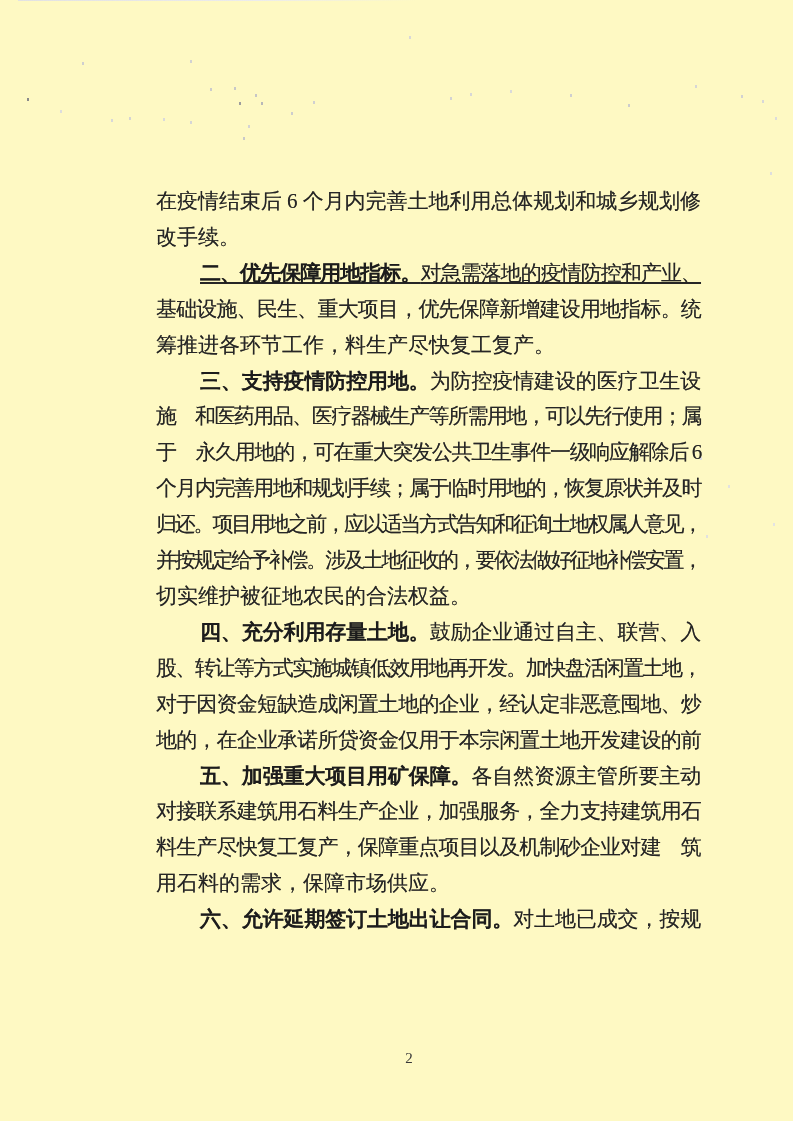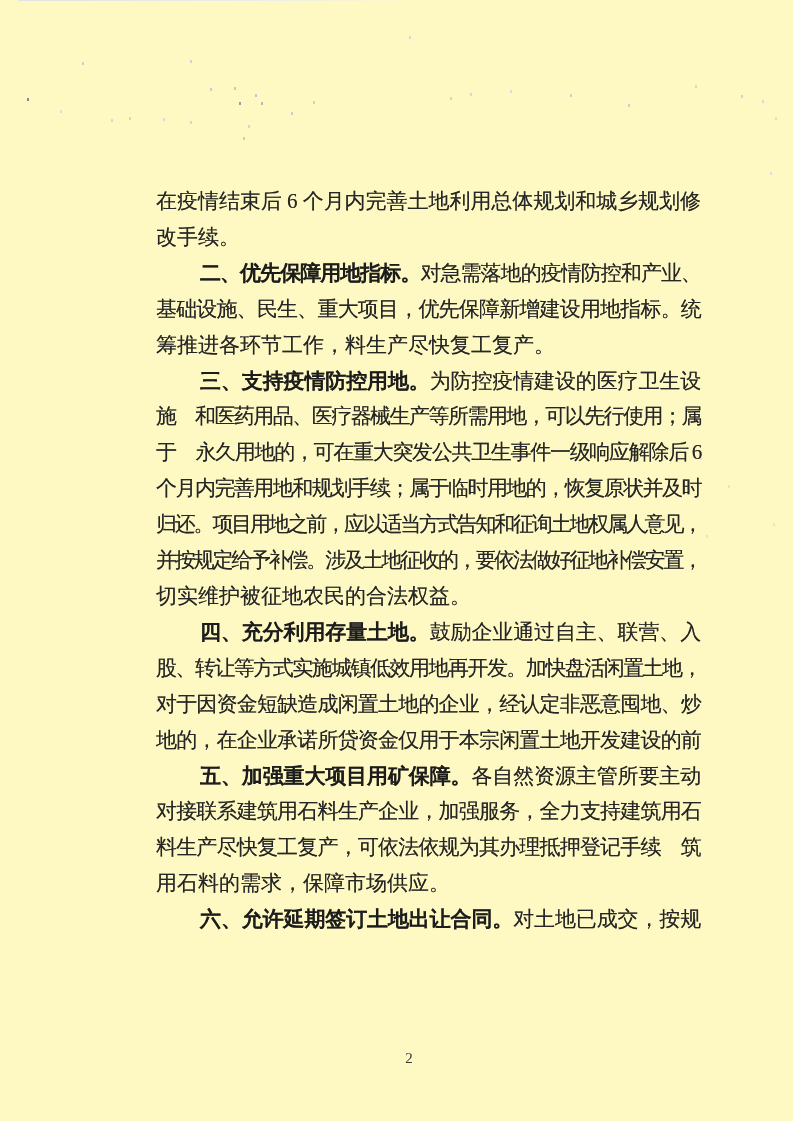--- a/index.html
+++ b/index.html
@@ -52,34 +52,34 @@
 </style>
 </head>
 <body>
 
 <div class="page">
   <div class="top-edge"></div>
   <div class="noise"></div>
   <div class="textblock" id="textblock">
       <div class="line j"><span style="letter-spacing: -0.0357143px;">在疫情结束后 6 个月内完善土地利用总体规划和城乡规划修</span></div>
       <div class="line"><span>改手续。</span></div>
-      <div class="line indent j"><span style="letter-spacing: -0.96px;"><b>二、优先保障用地指标。</b>对急需落地的疫情防控和产业、</span></div>
+      <div class="line indent j"><span style="letter-spacing: -0.96px; text-decoration: underline;"><b>二、优先保障用地指标。</b>对急需落地的疫情防控和产业、</span></div>
       <div class="line j"><span style="letter-spacing: -0.814815px;">基础设施、民生、重大项目，优先保障新增建设用地指标。统</span></div>
       <div class="line"><span>筹推进各环节工作，料生产尽快复工复产。</span></div>
       <div class="line indent j"><span style="letter-spacing: -0.125px;"><b>三、支持疫情防控用地。</b>为防控疫情建设的医疗卫生设</span></div>
       <div class="line j"><span style="letter-spacing: -1.53571px;">施　和医药用品、医疗器械生产等所需用地，可以先行使用；属</span></div>
       <div class="line j"><span style="letter-spacing: -1.30172px;">于　永久用地的，可在重大突发公共卫生事件一级响应解除后 6</span></div>
       <div class="line j"><span style="letter-spacing: -1.53571px;">个月内完善用地和规划手续；属于临时用地的，恢复原状并及时</span></div>
       <div class="line j"><span style="letter-spacing: -2.2069px;">归还。项目用地之前，应以适当方式告知和征询土地权属人意见，</span></div>
       <div class="line j"><span style="letter-spacing: -2.2069px;">并按规定给予补偿。涉及土地征收的，要依法做好征地补偿安置，</span></div>
       <div class="line"><span>切实维护被征地农民的合法权益。</span></div>
       <div class="line indent j"><span style="letter-spacing: -0.125px;"><b>四、充分利用存量土地。</b>鼓励企业通过自主、联营、入</span></div>
       <div class="line j"><span style="letter-spacing: -1.53571px;">股、转让等方式实施城镇低效用地再开发。加快盘活闲置土地，</span></div>
       <div class="line j"><span style="letter-spacing: -0.814815px; text-align: center;">对于因资金短缺造成闲置土地的企业，经认定非恶意囤地、炒</span></div>
       <div class="line j"><span style="letter-spacing: -0.814815px;">地的，在企业承诺所贷资金仅用于本宗闲置土地开发建设的前</span></div>
       <div class="line indent j"><span style="letter-spacing: -0.125px;"><b>五、加强重大项目用矿保障。</b>各自然资源主管所要主动</span></div>
       <div class="line j"><span style="letter-spacing: -0.814815px;">对接联系建筑用石料生产企业，加强服务，全力支持建筑用石</span></div>
-      <div class="line j"><span style="letter-spacing: -0.814815px;">料生产尽快复工复产，可依法依规为其办理抵押登记手续　筑</span></div>
+      <div class="line j"><span style="letter-spacing: -0.814815px;">料生产尽快复工复产，保障重点项目以及机制砂企业对建　筑</span></div>
       <div class="line"><span>用石料的需求，保障市场供应。</span></div>
       <div class="line indent j"><span style="letter-spacing: -0.125px; font-family: Liberation Serif, serif;"><b>六、允许延期签订土地出让合同。</b>对土地已成交，按规</span></div>
     </div>
   <div class="pagenum">2</div>
 </div>
 
 </body></html>

